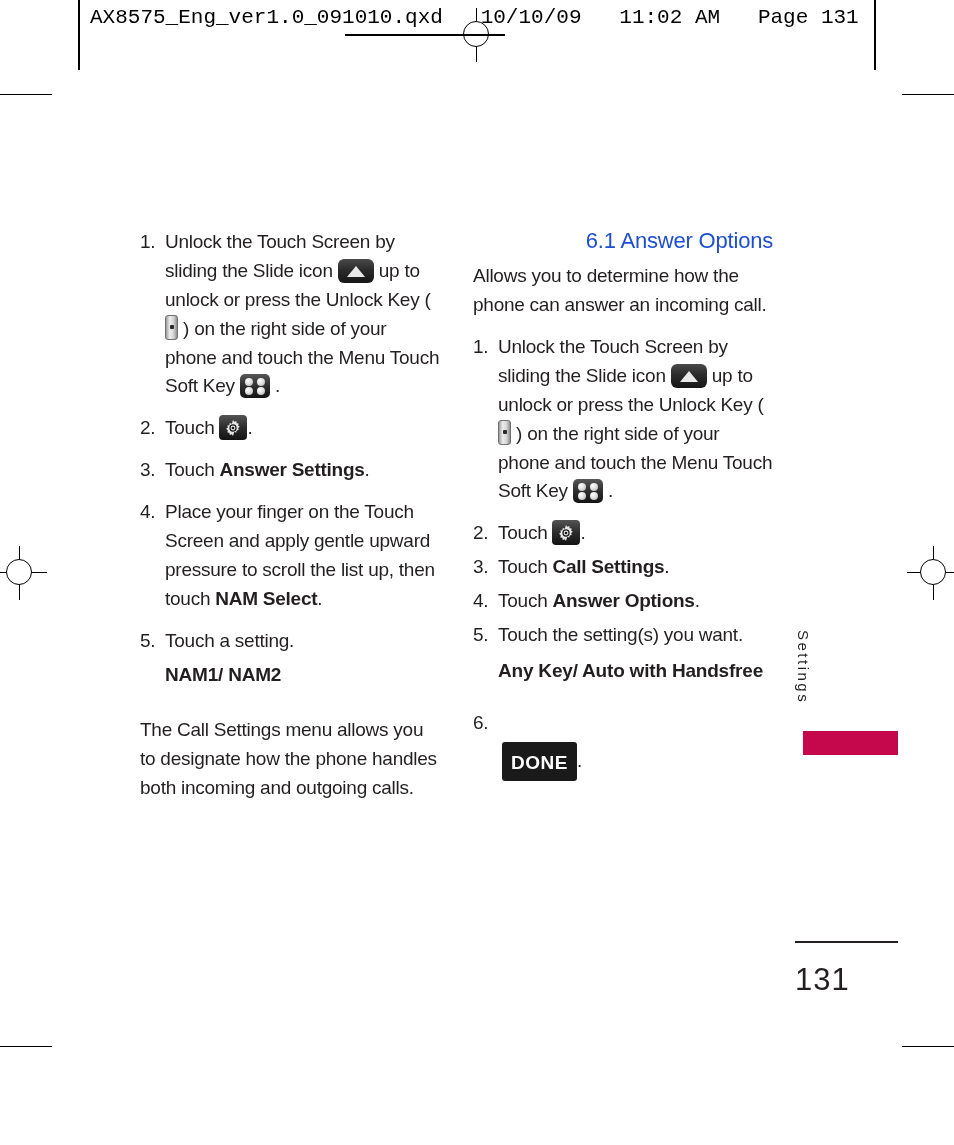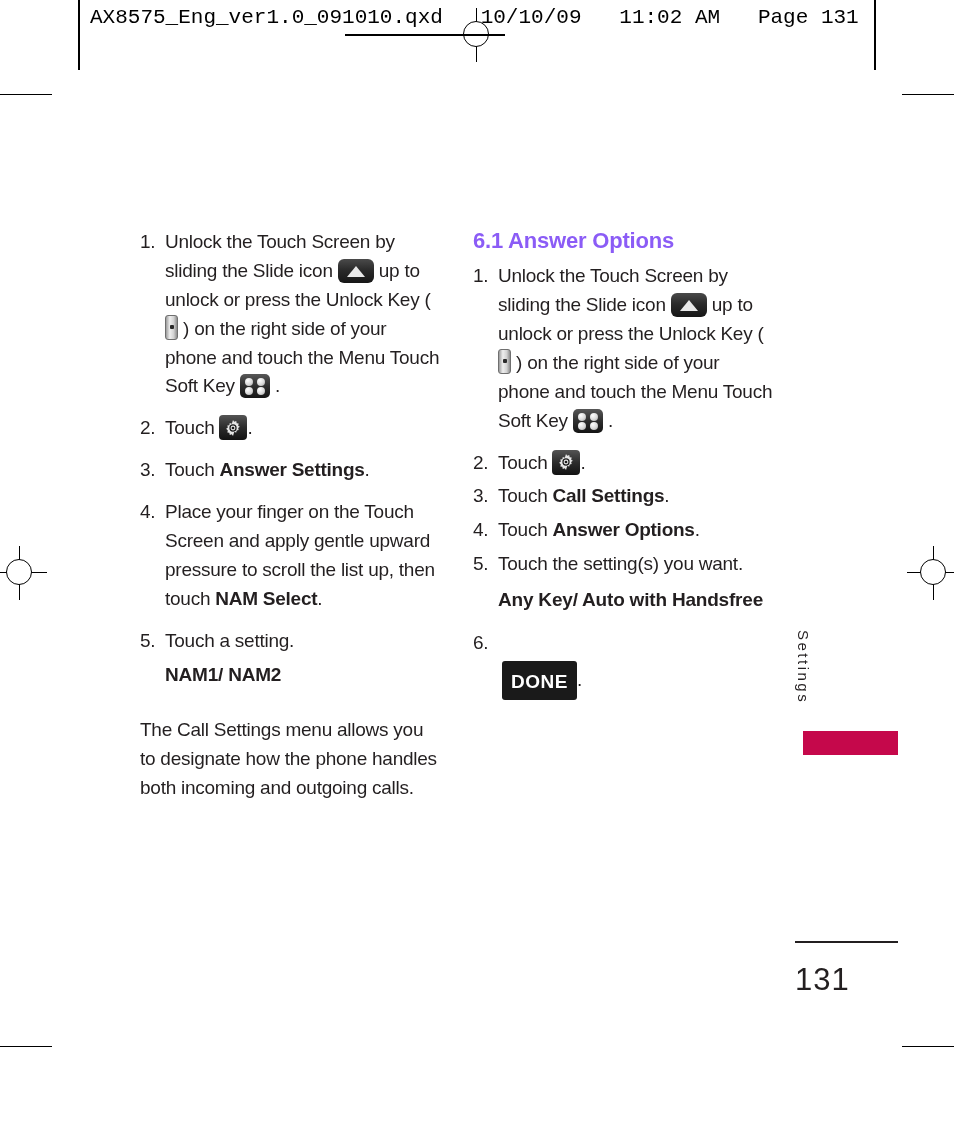--- a/index.html
+++ b/index.html
@@ -92,26 +92,27 @@
 
   .h1 {
     color: #c5084b;
     font-size: 26px;
     font-weight: bold;
     line-height: 1.12;
     margin: 0 0 6px 0;
     letter-spacing: -0.2px;
   }
   .h2 {
-    color: #8b5cf6;
+    color: #1d4ed8;
     font-size: 22px;
-    font-weight: bold;
+    font-weight: normal;
     line-height: 1.15;
     margin: 0 0 9px 0;
     letter-spacing: -0.2px;
+    text-align: right;
   }
   .para {
     font-size: 19px;
     line-height: 1.52;
     margin: 0 0 13px 0;
     letter-spacing: -0.25px;
   }
 
   
   ol.steps {
@@ -340,20 +341,21 @@
     </ol>
 
     <div class="sub sub-indent" style="margin-bottom:26px;">NAM1/ NAM2</div>
 
     <p class="para">The Call Settings menu allows you to designate how the phone handles both incoming and outgoing calls.</p>
   </div>
 
   <div class="col" id="col-right">
 
     <h2 class="h2">6.1 Answer Options</h2>
+    <p class="para">Allows you to determine how the phone can answer an incoming call.</p>
 
     <ol class="steps">
 
       <li>
         <span class="num">1.</span><span>Unlock the Touch Screen by sliding the Slide icon </span><span class="ico ico-slide"><span class="tri"></span></span><span> up to unlock or press the Unlock Key ( </span><span class="ico ico-key"><span class="dot"></span></span><span> ) on the right side of your phone and touch the Menu Touch Soft Key </span><span class="ico ico-menu"><span class="d d1"></span><span class="d d2"></span><span class="d d3"></span><span class="d d4"></span></span><span> .</span>
       </li>
 
       <li style="margin-bottom:5px;">
         <span class="num">2.</span><span>Touch </span><span class="ico ico-gear"><svg width="19" height="19" viewBox="0 0 24 24">
               <path fill="#e6e6e6" d="M12 1.8l1.5 2.2 2.6-.7.5 2.6 2.6.5-.7 2.6 2.2 1.5-2.2 1.5.7 2.6-2.6.5-.5 2.6-2.6-.7L12 22.2l-1.5-2.2-2.6.7-.5-2.6-2.6-.5.7-2.6L3.3 13l2.2-1.5-.7-2.6 2.6-.5.5-2.6 2.6.7z"></path>
@@ -366,21 +368,21 @@
       <li style="margin-bottom:5px;">
         <span class="num">3.</span><span>Touch </span><b>Call Settings</b><span>.</span>
       </li>
 
       <li style="margin-bottom:5px;">
         <span class="num">4.</span><span>Touch </span><b>Answer Options</b><span>.</span>
       </li>
 
       <li style="margin-bottom:2px;">
         <span class="num">5.</span><span>Touch the setting(s) you want.</span>
-        <div class="sub" style="margin-top:7px;margin-bottom:14px;">Any Key/ Auto with Handsfree</div>
+        <div class="sub" style="margin-top:7px;margin-bottom:24px;">Any Key/ Auto with Handsfree</div>
       </li>
 
       <li>
         <span class="num">6.</span><br>
         <span style="display:inline-block;margin-left:4px;margin-top:4px;"><span class="ico-done">DONE</span><span>.</span></span>
       </li>
     </ol>
   </div>
 
   <div id="side-tab">

